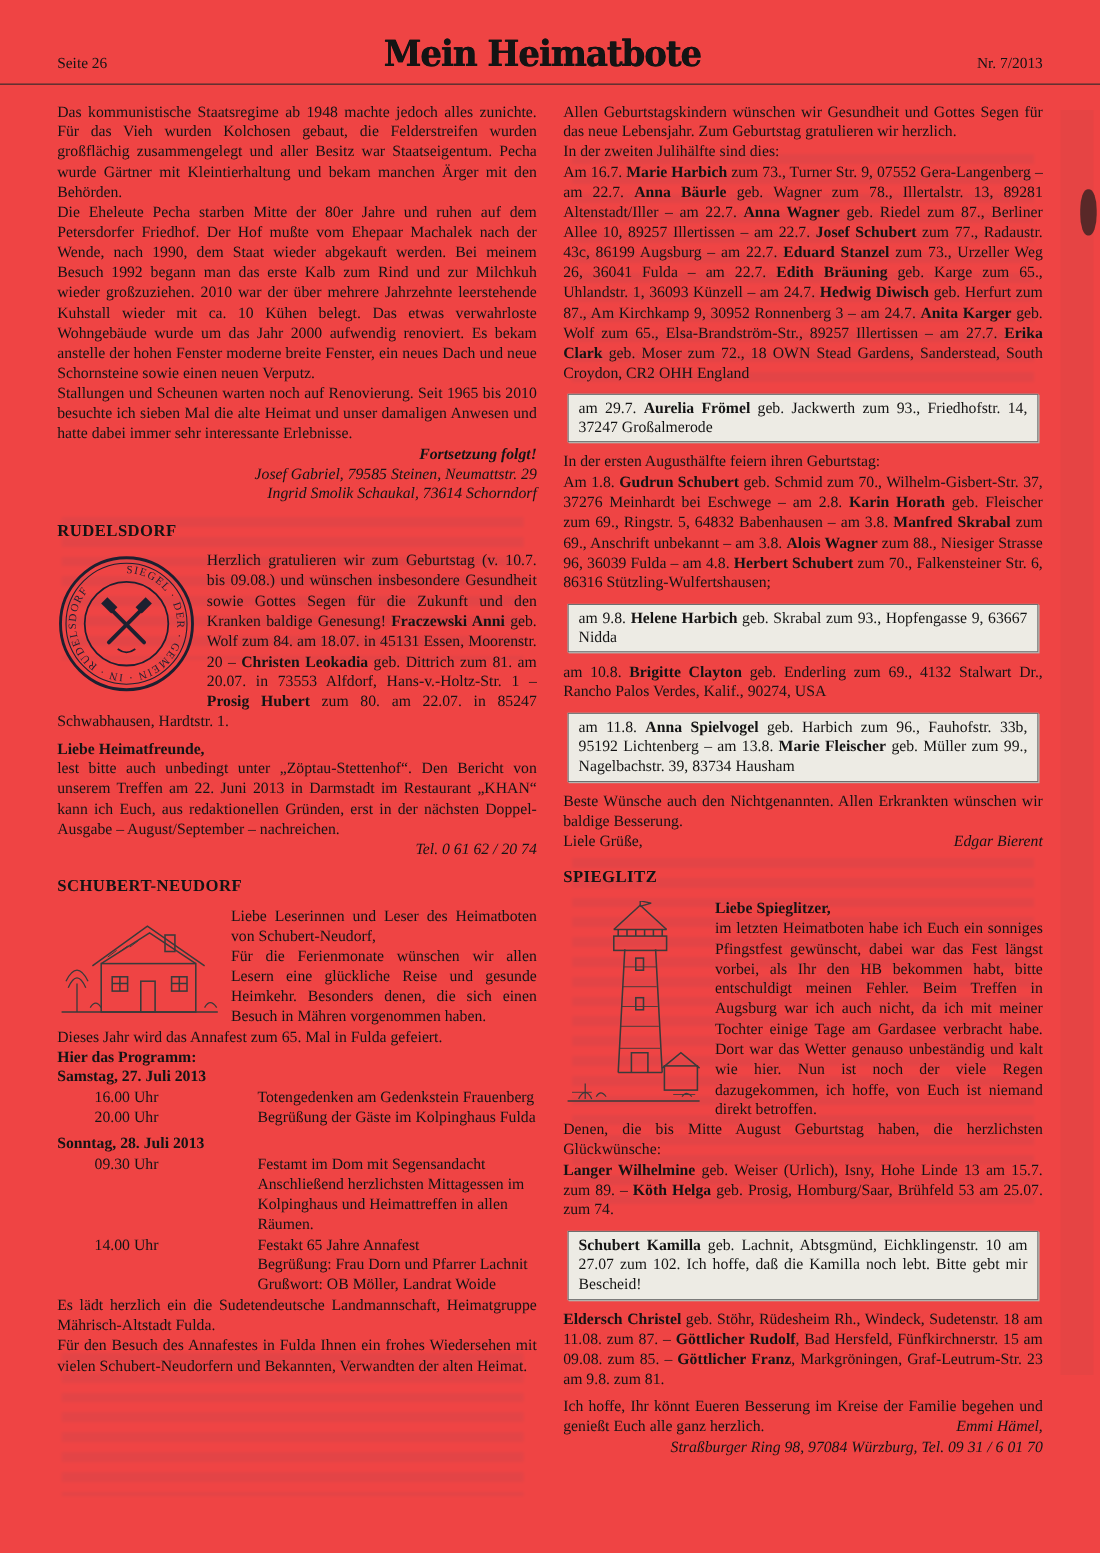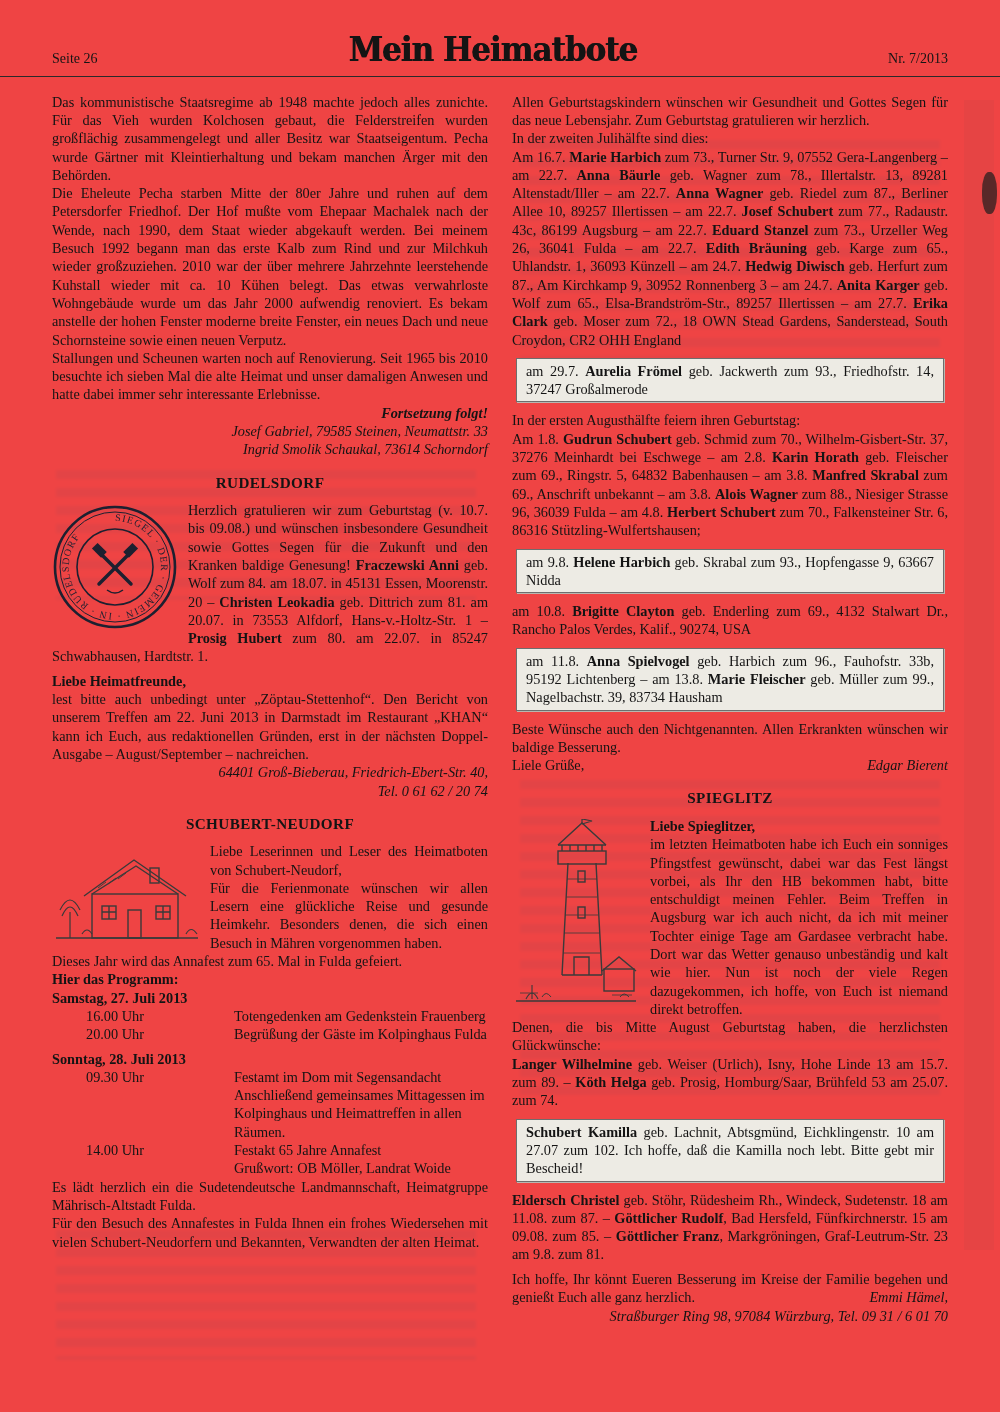--- a/index.html
+++ b/index.html
@@ -17,21 +17,21 @@
   .edge-label { font-size:14px; padding-bottom:2px; }
   .masthead {
     font-family:"DejaVu Serif", serif; font-weight:bold; font-size:31px;
     letter-spacing:-1px; transform:scaleY(1.06);
     text-shadow:0.6px 0 0 #141414;
   }
   .columns { display:flex; gap:24px; padding:16px 52px 0 52px; position:relative; z-index:2; }
   .col { flex:1; text-align:justify; hyphens:auto; }
   .para { margin:0; }
   .gap-s { height:6px; }
-  .sec-head { text-align:center; font-weight:bold; font-size:15.2px; letter-spacing:0.4px; margin:14px 0 9px 0; clear:both; }
+  .sec-head { font-weight:bold; font-size:15.2px; letter-spacing:0.4px; margin:14px 0 9px 0; clear:both; }
   .bold { font-weight:bold; }
   .it { font-style:italic; }
   .right-it { text-align:right; font-style:italic; }
   .cont-note { text-align:right; font-style:italic; font-weight:bold; }
   .flex-line { display:flex; justify-content:space-between; align-items:baseline; clear:both; }
   .box {
     border:1px solid #6e6e6e; background:#edebe4; padding:3px 9px;
     margin:9px 4px; box-shadow:1px 1px 0 #b9b7b0;
   }
   .prog-row { display:flex; text-align:left;margin-left:34px; }
@@ -68,21 +68,21 @@
   </div>
 
   <div class="columns">
 
     <div class="col">
 
       <p class="para">Das kommunistische Staatsregime ab 1948 machte jedoch alles zunichte. Für das Vieh wurden Kolchosen gebaut, die Felderstreifen wurden großflächig zusammengelegt und aller Besitz war Staatseigentum. Pecha wurde Gärtner mit Kleintierhaltung und bekam manchen Ärger mit den Behörden.</p>
       <p class="para">Die Eheleute Pecha starben Mitte der 80er Jahre und ruhen auf dem Petersdorfer Friedhof. Der Hof mußte vom Ehepaar Machalek nach der Wende, nach 1990, dem Staat wieder abgekauft werden. Bei meinem Besuch 1992 begann man das erste Kalb zum Rind und zur Milchkuh wieder großzuziehen. 2010 war der über mehrere Jahrzehnte leerstehende Kuhstall wieder mit ca. 10 Kühen belegt. Das etwas verwahrloste Wohngebäude wurde um das Jahr 2000 aufwendig renoviert. Es bekam anstelle der hohen Fenster moderne breite Fenster, ein neues Dach und neue Schornsteine sowie einen neuen Verputz.</p>
       <p class="para">Stallungen und Scheunen warten noch auf Renovierung. Seit 1965 bis 2010 besuchte ich sieben Mal die alte Heimat und unser damaligen Anwesen und hatte dabei immer sehr interessante Erlebnisse.</p>
       <div class="cont-note">Fortsetzung folgt!</div>
-      <div class="right-it">Josef Gabriel, 79585 Steinen, Neumattstr. 33</div>
+      <div class="right-it">Josef Gabriel, 79585 Steinen, Neumattstr. 29</div>
       <div class="right-it">Ingrid Smolik Schaukal, 73614 Schorndorf</div>
 
       <div class="sec-head">RUDELSDORF</div>
 
       <div>
         <span class="seal-img">
           <svg width="126" height="126" viewBox="0 0 126 126">
             <circle cx="63" cy="63" r="60" fill="none" stroke="#1d2030" stroke-width="2.6"></circle>
             <circle cx="63" cy="63" r="55" fill="none" stroke="#1d2030" stroke-width="1"></circle>
             <circle cx="63" cy="63" r="38" fill="none" stroke="#1d2030" stroke-width="1.6"></circle>
@@ -102,21 +102,20 @@
             </g>
             <path d="M55,86 q8,6 16,0" fill="none" stroke="#1d2030" stroke-width="1.5"></path>
           </svg>
         </span>
         <p class="para"><span>Herzlich gratulieren wir zum Geburtstag (v. 10.7. bis 09.08.) und wünschen insbesondere Gesundheit sowie Gottes Segen für die Zukunft und den Kranken baldige Genesung! </span><span style="font-weight: bold;">Fraczewski Anni</span><span> geb. Wolf zum 84. am 18.07. in 45131 Essen, Moorenstr. 20 – </span><span style="font-weight: bold;">Christen Leokadia</span><span> geb. Dittrich zum 81. am 20.07. in 73553 Alfdorf, Hans-v.-Holtz-Str. 1 – </span><span style="font-weight: bold;">Prosig Hubert</span><span> zum 80. am 22.07. in 85247 Schwabhausen, Hardtstr. 1.</span></p>
       </div>
 
       <div class="gap-s"></div>
       <div class="bold" style="clear:both">Liebe Heimatfreunde,</div>
       <p class="para">lest bitte auch unbedingt unter „Zöptau-Stettenhof“. Den Bericht von unserem Treffen am 22. Juni 2013 in Darmstadt im Restaurant „KHAN“ kann ich Euch, aus redaktionellen Gründen, erst in der nächsten Doppel-Ausgabe – August/September – nachreichen.</p>
-      <div class="right-it">64401 Groß-Bieberau, Friedrich-Ebert-Str. 40,</div>
       <div class="right-it">Tel. 0 61 62 / 20 74</div>
 
       <div class="sec-head">SCHUBERT-NEUDORF</div>
 
       <div>
         <span class="house-img">
           <svg width="150" height="100" viewBox="0 0 150 100" fill="none" stroke="#3a3a3a" stroke-width="1.4">
             <path d="M4,94 h142"></path>
             <rect x="40" y="50" width="86" height="44"></rect>
             <path d="M32,52 L82,16 L134,52"></path>
@@ -148,25 +147,29 @@
         <span class="prog-text">Begrüßung der Gäste im Kolpinghaus Fulda</span>
       </div>
       <div class="gap-s"></div>
       <div class="bold">Sonntag, 28. Juli 2013</div>
       <div class="prog-row">
         <span class="prog-time">09.30 Uhr</span>
         <span class="prog-text">Festamt im Dom mit Segensandacht</span>
       </div>
       <div class="prog-row">
         <span class="prog-time"></span>
-        <span class="prog-text">Anschließend gemeinsames Mittagessen im Kolpinghaus und Heimattreffen in allen Räumen.</span>
+        <span class="prog-text">Anschließend herzlichsten Mittagessen im Kolpinghaus und Heimattreffen in allen Räumen.</span>
       </div>
       <div class="prog-row">
         <span class="prog-time">14.00 Uhr</span>
         <span class="prog-text">Festakt 65 Jahre Annafest</span>
+      </div>
+      <div class="prog-row">
+        <span class="prog-time"></span>
+        <span class="prog-text">Begrüßung: Frau Dorn und Pfarrer Lachnit</span>
       </div>
       <div class="prog-row">
         <span class="prog-time"></span>
         <span class="prog-text">Grußwort: OB Möller, Landrat Woide</span>
       </div>
       <p class="para">Es lädt herzlich ein die Sudetendeutsche Landmannschaft, Heimatgruppe Mährisch-Altstadt Fulda.</p>
       <p class="para">Für den Besuch des Annafestes in Fulda Ihnen ein frohes Wiedersehen mit vielen Schubert-Neudorfern und Bekannten, Verwandten der alten Heimat.</p>
     </div>
 
     <div class="col">

